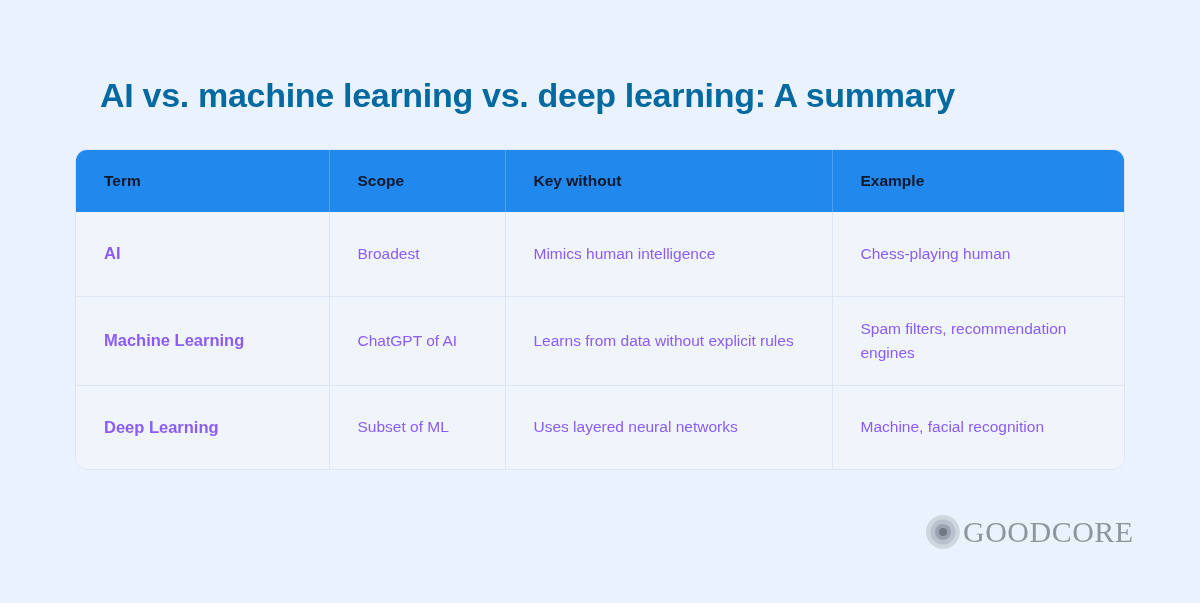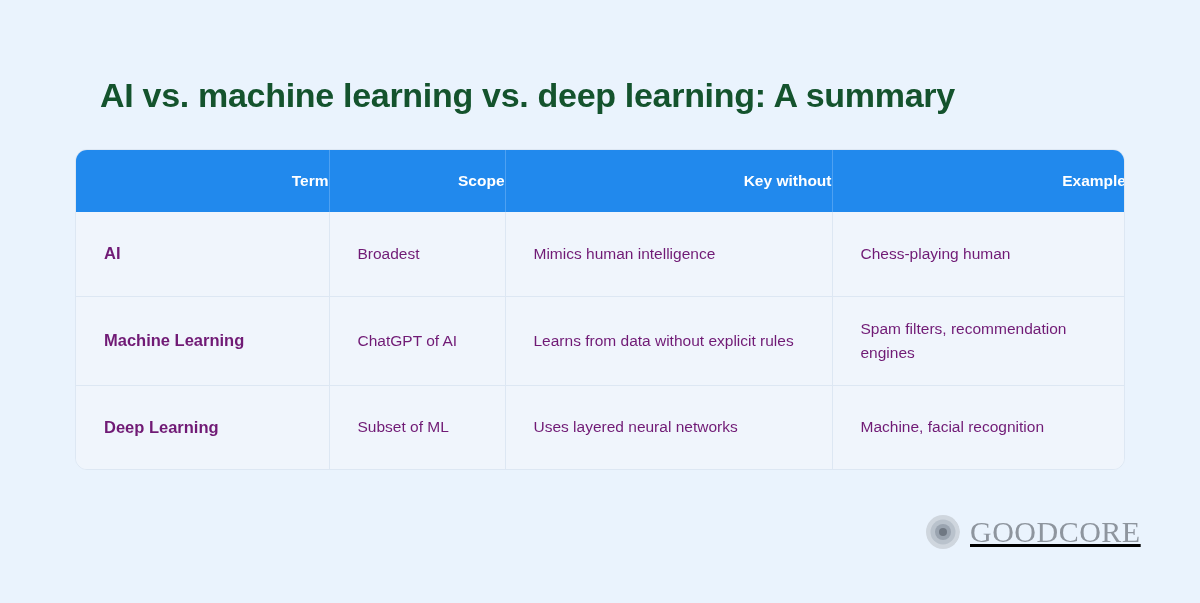--- a/index.html
+++ b/index.html
@@ -19,21 +19,21 @@
     height: 603px;
     box-sizing: border-box;
   }
   .title {
     position: absolute;
     left: 100px;
     top: 52px;
     width: 1010px;
     font-size: 34px;
     font-weight: bold;
-    color: #14532d;
+    color: #0369a1;
     letter-spacing: -0.3px;
     line-height: 1.2;
   }
   .table-wrap {
     position: absolute;
     left: 75px;
     top: 149px;
     width: 1050px;
     border-radius: 12px;
     overflow: hidden;
@@ -41,35 +41,35 @@
     box-sizing: border-box;
     background: #f0f5fc;
   }
   table.summary {
     width: 100%;
     border-collapse: collapse;
     table-layout: fixed;
   }
   table.summary thead th {
     background: #2189ed;
-    color: #ffffff;
+    color: #0f172a;
     font-size: 15.5px;
     font-weight: bold;
-    text-align: right;
+    text-align: left;
     padding: 22px 0 22px 28px;
     border-right: 1px solid #4ea1f2;
     box-sizing: border-box;
     vertical-align: middle;
   }
   table.summary thead th:last-child {
     border-right: none;
   }
   table.summary tbody td {
     background: #f0f5fc;
-    color: #701a75;
+    color: #8b5cf6;
     font-size: 15.5px;
     font-weight: normal;
     text-align: left;
     padding: 20px 22px 20px 28px;
     border-right: 1px solid #dde7f3;
     border-bottom: 1px solid #dde7f3;
     box-sizing: border-box;
     vertical-align: middle;
     line-height: 1.55;
   }
@@ -90,22 +90,21 @@
 
   .row-tall td { height: 86px; }
   .row-short td { height: 84px; }
 
   .logo {
     position: absolute;
     left: 925px;
     top: 514px;
     display: flex;
     align-items: center;
-    gap: 9px;
-    text-decoration: underline;
+    gap: 2px;
   }
   .logo-mark {
     width: 36px;
     height: 36px;
     display: block;
   }
   .logo-text {
     font-size: 30px;
     letter-spacing: 0.5px;
     color: #8e959e;

